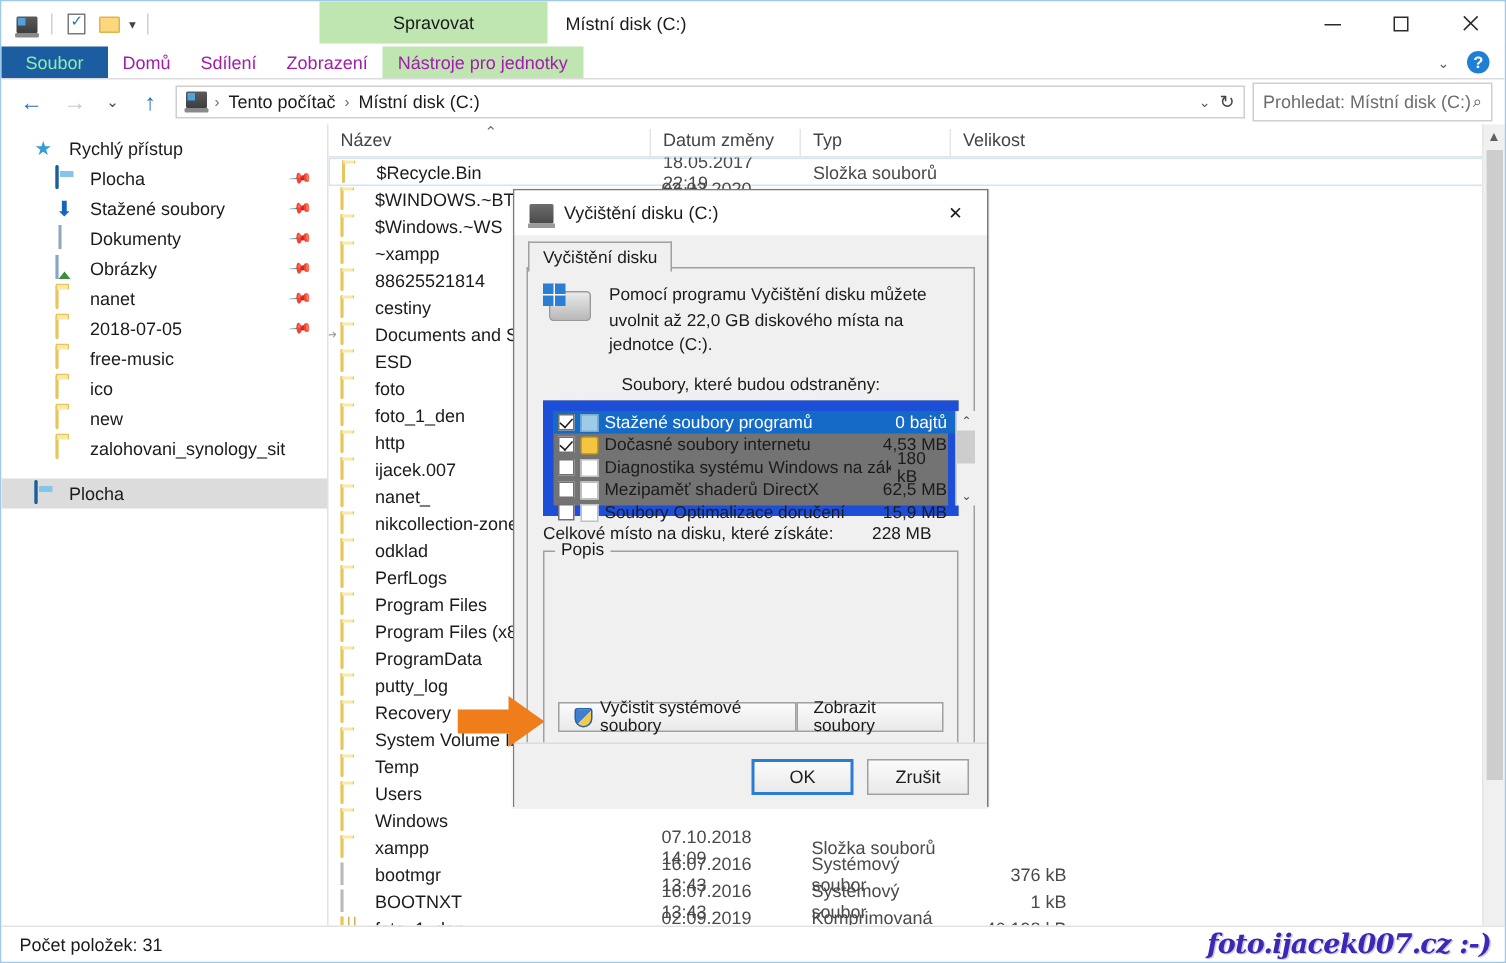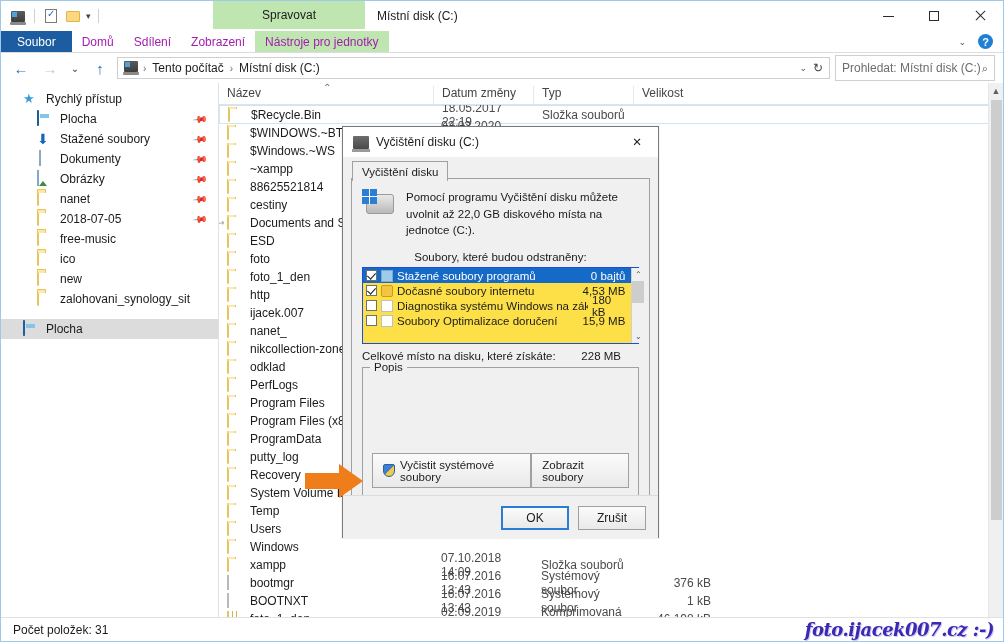--- a/index.html
+++ b/index.html
@@ -58,21 +58,21 @@
   .glyph-close:after{transform:rotate(-45deg);}
 
   
   .ribbon {
     height:22px; display:flex; align-items:stretch; position:relative;
     background:#ffffff; border-bottom:1px solid #dcdcdc; flex:0 0 auto;
   }
   .rtab {
     padding:0 10px; display:flex; align-items:center; font-size:12px; color:#a21caf;
   }
-  .rtab.file { background:#1c5ca0; color:#ffffff; padding:0 16px; }
+  .rtab.file { background:#1c5ca0; color:#86efac; padding:0 16px; }
   .rtab.manage-ctx { background:#bfe6b0; }
   .ribbon-right { margin-left:auto; display:flex; align-items:center; gap:12px; padding-right:10px;}
   .chev-down{font-size:9px;color:#555;}
   .help-ico{
     width:15px;height:15px;border-radius:50%;background:#1f7fd4;color:#fff;
     font-size:11px;display:flex;align-items:center;justify-content:center;font-weight:bold;
   }
 
   
   .addrbar { height:30px; display:flex; align-items:center; padding:0 8px; gap:5px; background:#fff; flex:0 0 auto;}
@@ -187,21 +187,21 @@
   }
   .dlg-head{ display:flex; gap:10px; align-items:flex-start; }
   .dlg-head-ico{ width:34px;height:28px;flex:0 0 34px;position:relative;}
   .dhi-disk{position:absolute;left:4px;top:5px;width:28px;height:20px;background:linear-gradient(#e9e9e9,#b9b9b9);border:1px solid #9a9a9a;border-radius:3px;}
   .dhi-win{position:absolute;left:0;top:0;width:15px;height:15px;background:#2a7fd4;}
   .dhi-win:before{content:"";position:absolute;left:7px;top:0;width:1px;height:15px;background:#fff;}
   .dhi-win:after{content:"";position:absolute;left:0;top:7px;width:15px;height:1px;background:#fff;}
   .dlg-head-txt{ line-height:1.45; }
   .dlg-label{ margin:12px 0 4px 0;text-align:center; }
   .listbox{
-    height:77px; border:1px solid #1d4ed8; background:#fde047; display:flex; position:relative;
+    height:77px; border:7px solid #1d4ed8; background:#737373; display:flex; position:relative;
   }
   .lb-items{ flex:1; }
   .lb-row{ height:15px; display:flex; align-items:center; padding-left:3px; gap:4px; font-size:11.5px;}
   .lb-row.sel{ background:#1569c7; color:#fff; }
   .cb{ width:11px;height:11px;border:1px solid #707070;background:#fff;flex:0 0 11px;position:relative;}
   .cb.on:after{content:"";position:absolute;left:2px;top:0px;width:4px;height:7px;border:solid #1b1b1b;border-width:0 1.6px 1.6px 0;transform:rotate(42deg);}
   .lb-ico{width:12px;height:12px;flex:0 0 12px;background:#fff;border:1px solid #c0c0c0;}
   .lb-ico.blue{background:#9ecbe8;border-color:#7fa9c6;}
   .lb-ico.lock{background:#f5c542;border:1px solid #cc9c12;border-radius:2px;}
   .lb-name{ white-space:nowrap; overflow:hidden; }
@@ -211,21 +211,21 @@
   .lbs-thumb{width:12px;height:22px;background:#cdcdcd;}
   .total{ display:flex; margin-top:6px; font-size:11.5px;}
   .total-val{ margin-left:auto; padding-right:18px; }
   .group{
     margin-top:5px; border:1px solid #a0a0a0; height:131px; padding:10px 9px 0 9px; position:relative;
   }
   .group-cap{ position:absolute; top:-7px; left:7px; background:#f0f0f0; padding:0 4px; font-size:11.5px;}
   .group-txt{ line-height:1.5; }
   .btnrow{ position:absolute; left:9px; right:9px; bottom:9px; display:flex; }
   .dbtn{
-    height:35px; border:1px solid #a0a0a0; background:linear-gradient(#fbfbfb,#e9e9e9);
+    height:20px; border:1px solid #a0a0a0; background:linear-gradient(#fbfbfb,#e9e9e9);
     display:inline-flex;align-items:center;justify-content:center;gap:5px;padding:0 10px;font-size:11.5px;
   }
   .shield{
     width:12px;height:13px;flex:0 0 12px;position:relative;
     background:linear-gradient(135deg,#3f7fcf 50%,#f2c94c 50%);
     border-radius:2px 2px 6px 6px;border:1px solid #2b5f9e;
   }
   .dbtn.right{ margin-left:auto; }
   .dlg-foot{
     position:absolute; left:0; right:0; bottom:0; height:44px; background:#f0f0f0;
@@ -707,20 +707,26 @@
             </div>
             <div class="lb-row">
               <span class="cb"></span>
               <span class="lb-ico "></span>
               <span class="lb-name">Diagnostika systému Windows na zákl...</span>
               <span class="lb-size">180 kB</span>
             </div>
             <div class="lb-row">
               <span class="cb"></span>
               <span class="lb-ico "></span>
+              <span class="lb-name">Mezipaměť shaderů DirectX</span>
+              <span class="lb-size">62,5 MB</span>
+            </div>
+            <div class="lb-row">
+              <span class="cb"></span>
+              <span class="lb-ico "></span>
               <span class="lb-name">Soubory Optimalizace doručení</span>
               <span class="lb-size">15,9 MB</span>
             </div>
           </div>
         <div class="lb-scroll">
           <div class="lbs-arrow">⌃</div>
           <div class="lbs-thumb"></div>
           <div class="lbs-arrow" style="margin-top:auto;">⌄</div>
         </div>
       </div>

